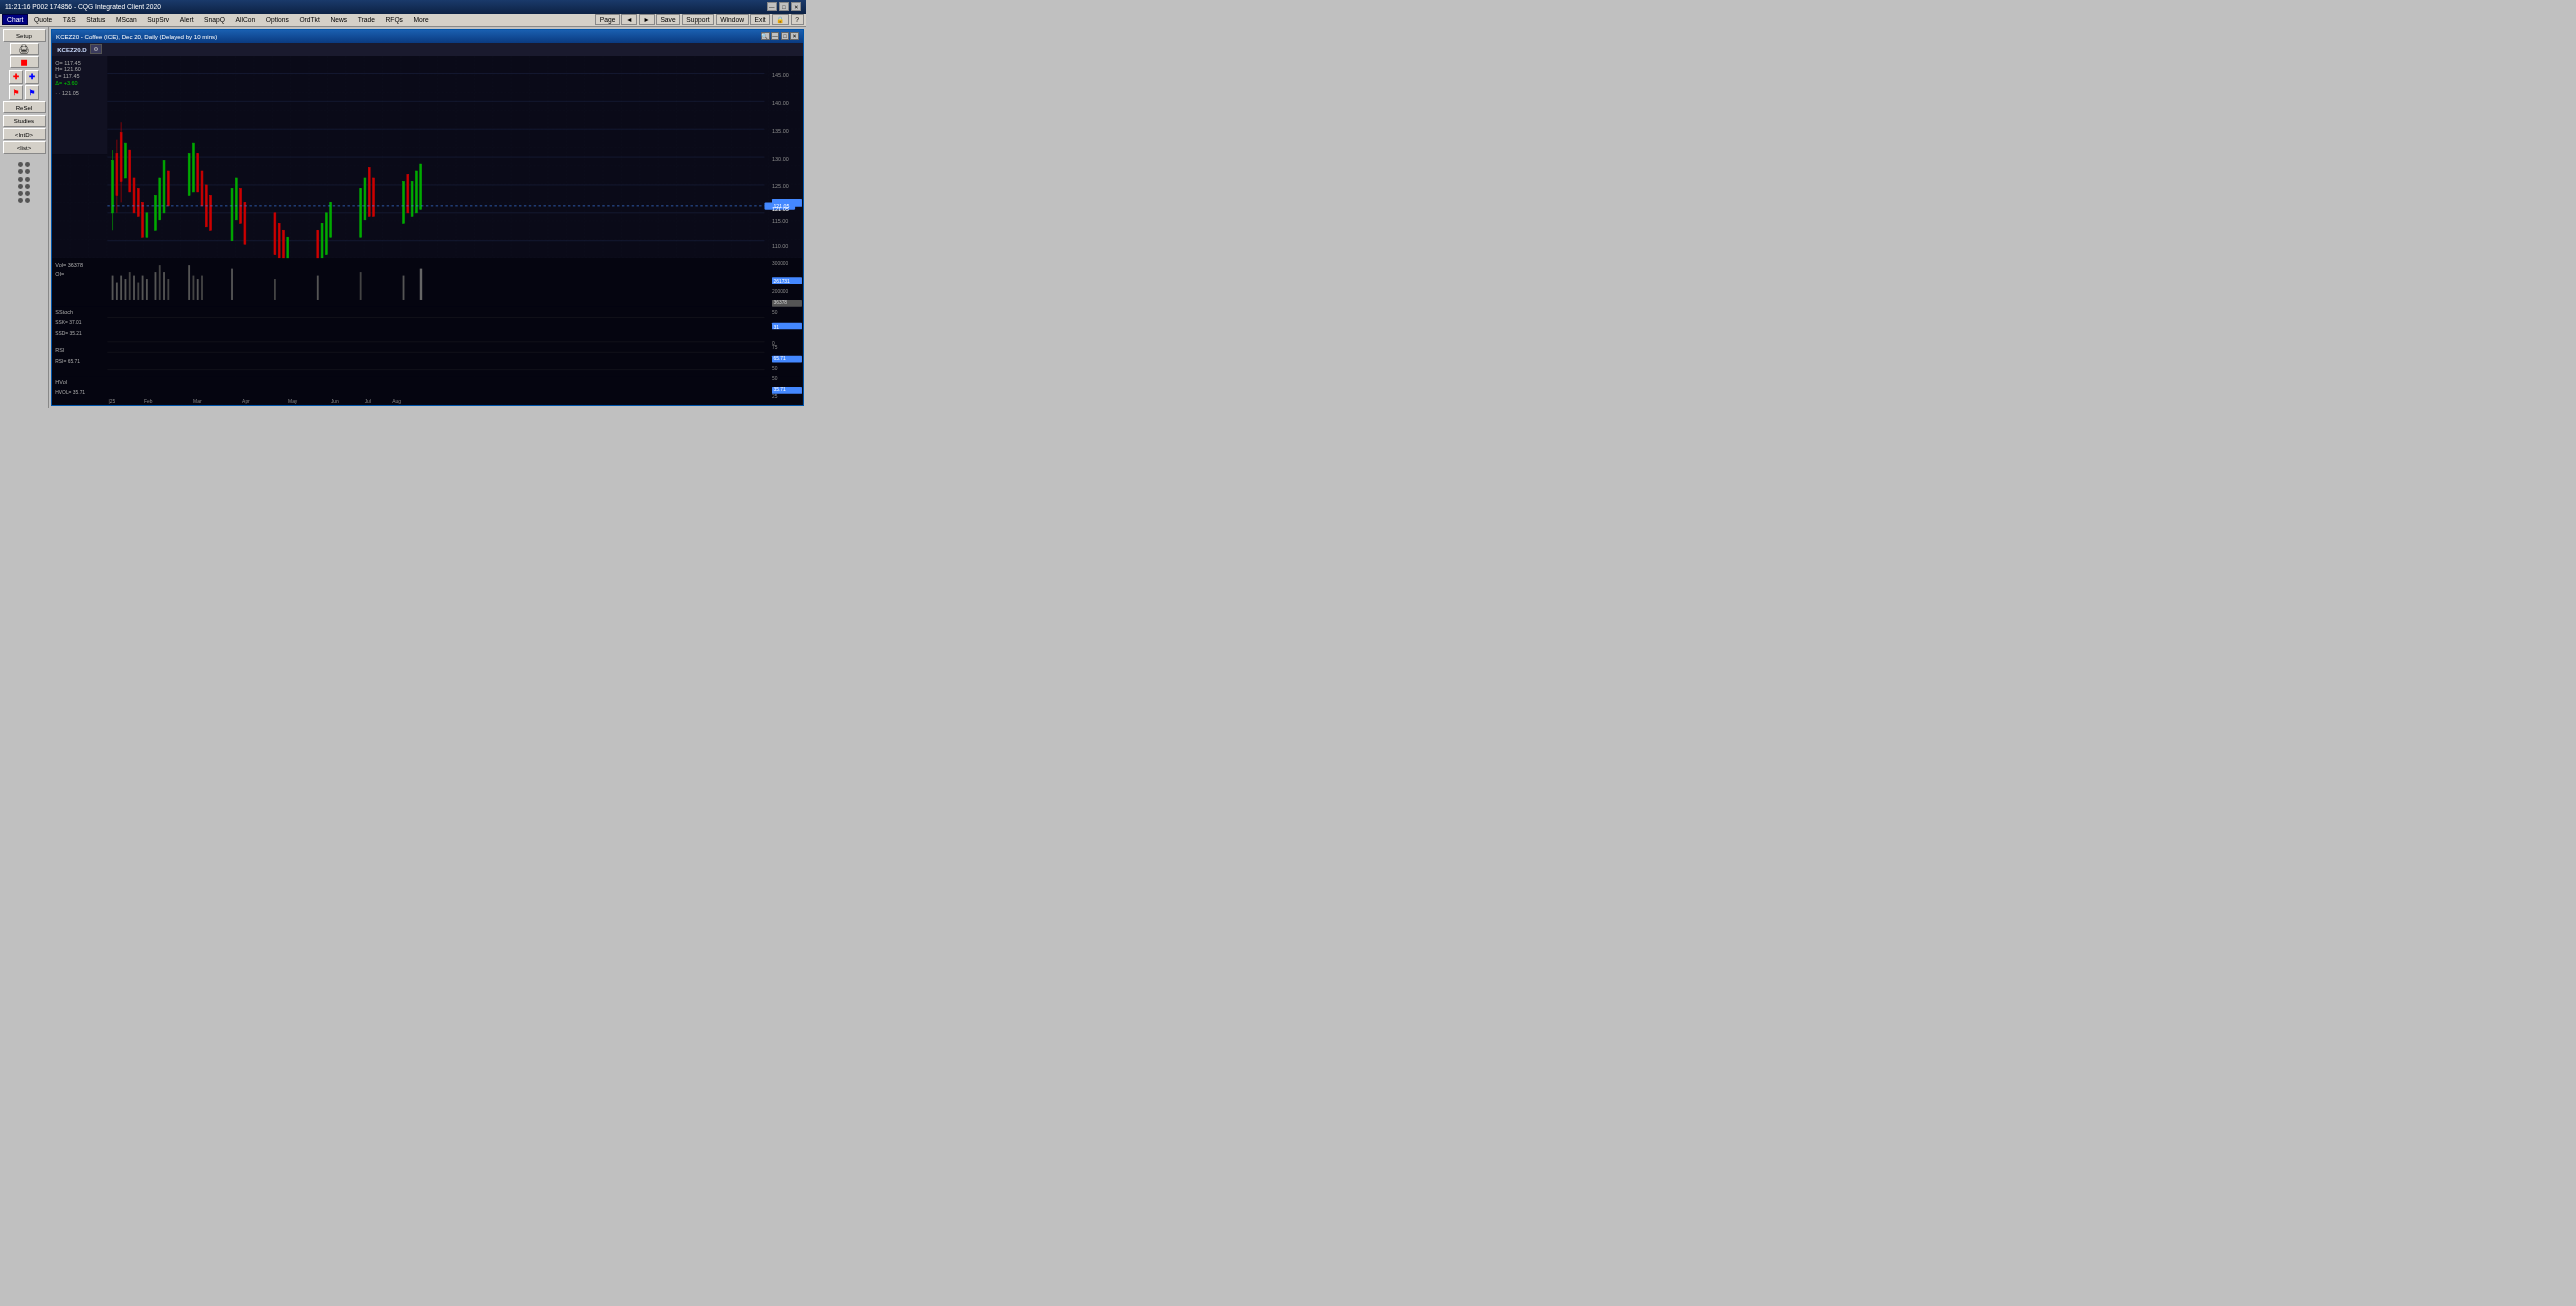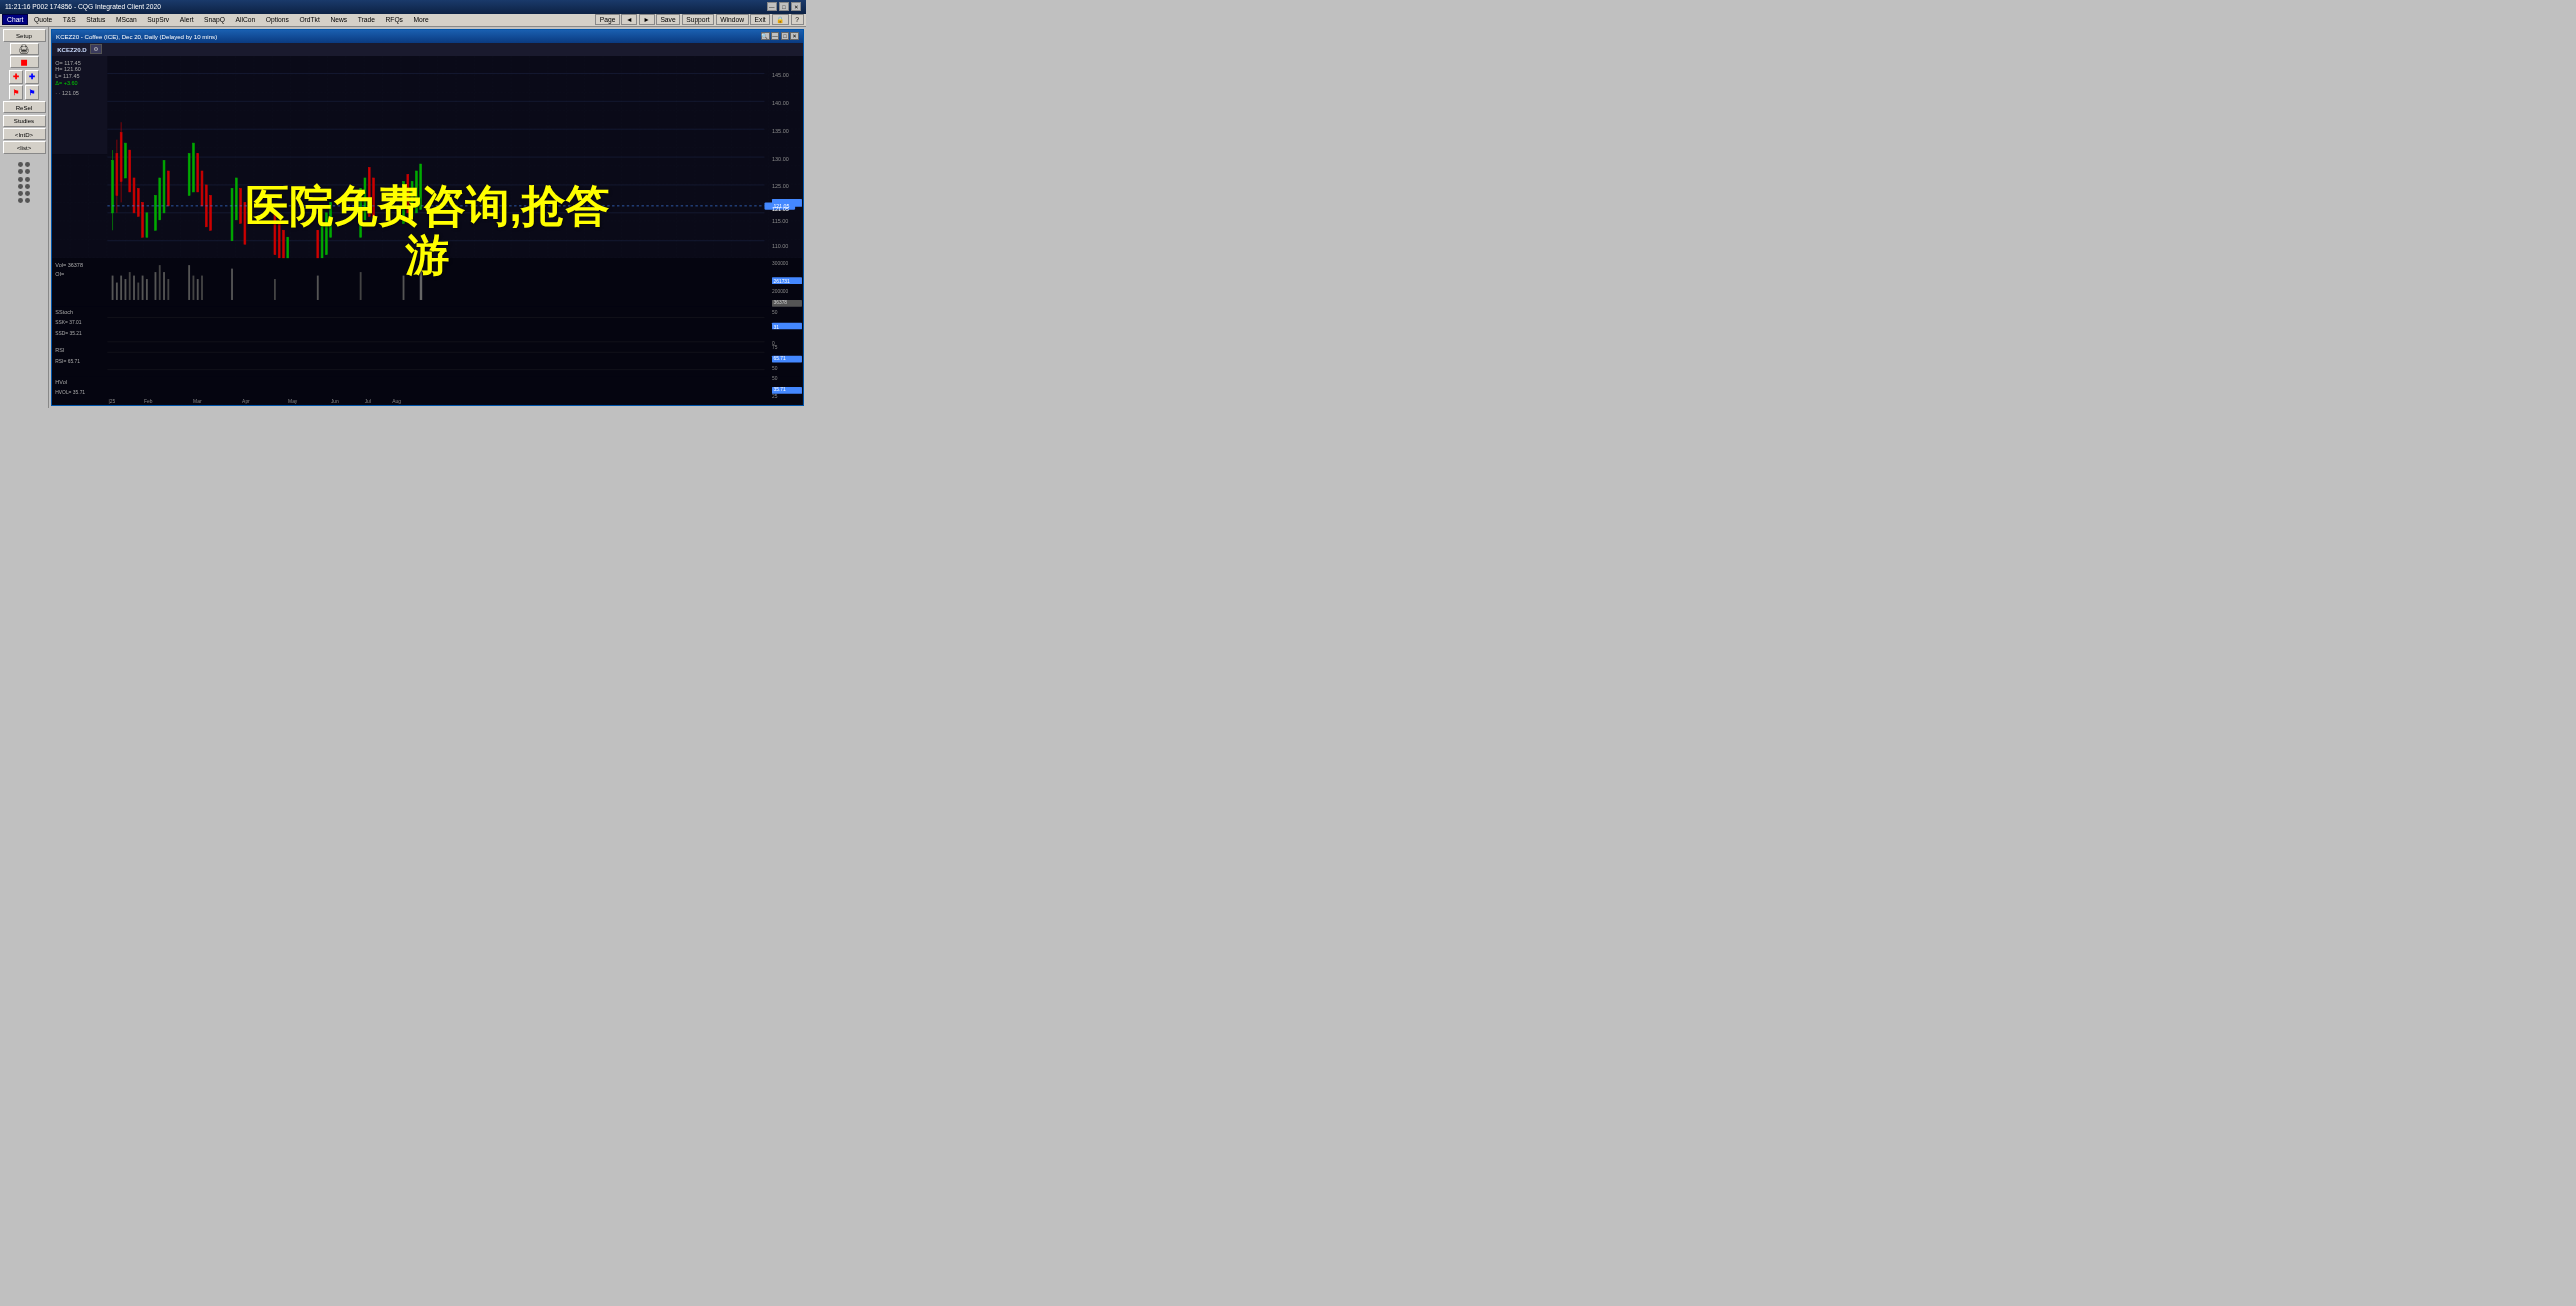--- a/index.html
+++ b/index.html
@@ -578,24 +578,20 @@
           <text x="96.2%" y="86%" fill="white" font-size="8" dy="7">65.71</text>
           <text x="96%" y="90%" fill="#888888" font-size="8">50</text>
 
           <text x="96%" y="93%" fill="#888888" font-size="8">50</text>
           <rect x="96%" y="95%" width="4%" height="11" fill="#4488ff" rx="1"></rect>
           <text x="96.2%" y="95%" fill="white" font-size="8" dy="7">35.71</text>
           <text x="96%" y="98%" fill="#888888" font-size="8">25</text>
 
         </svg>
 
-        <div id="watermark">
-          <div>医院免费咨询,抢答</div>
-          <div>游</div>
-        </div>
 
       </div>
     </div>
   </div>
 </div>
 
 <div id="status-bar">
   <span class="status-item"></span>
   <div class="status-right">
     <span class="status-item">NUM</span>

